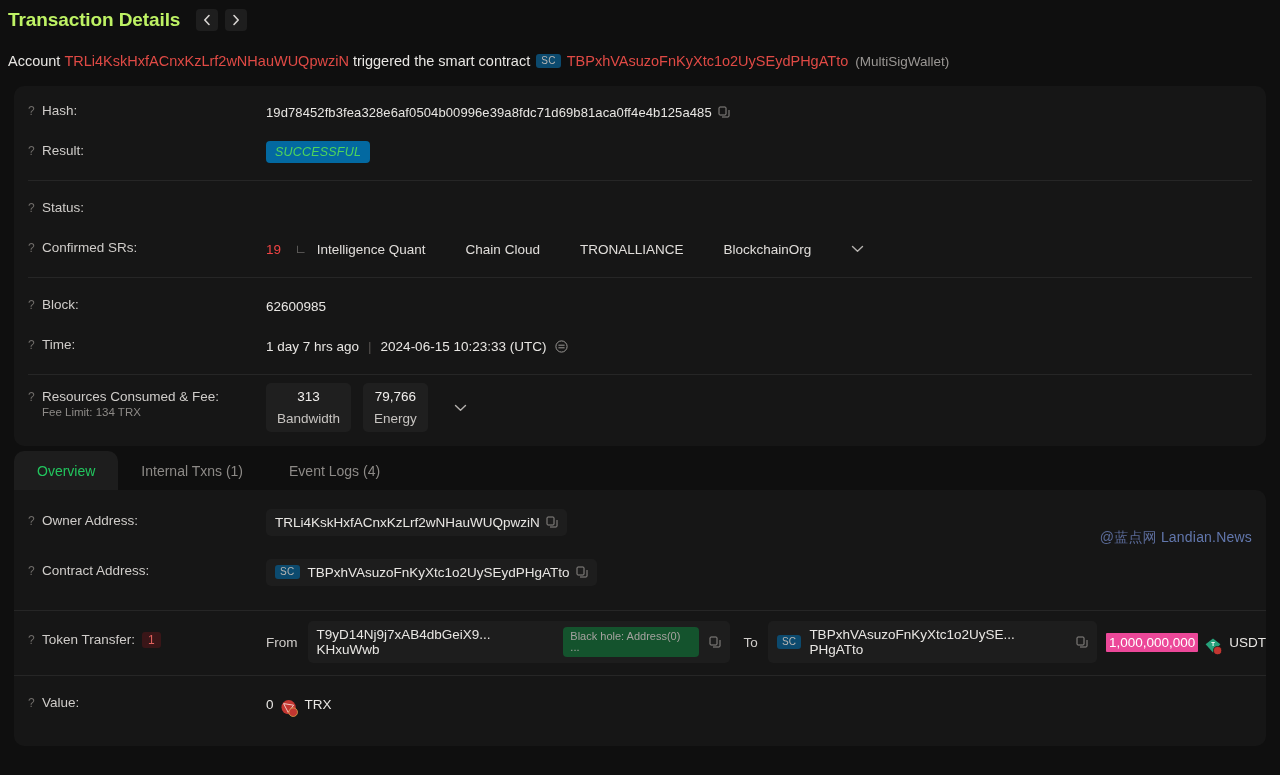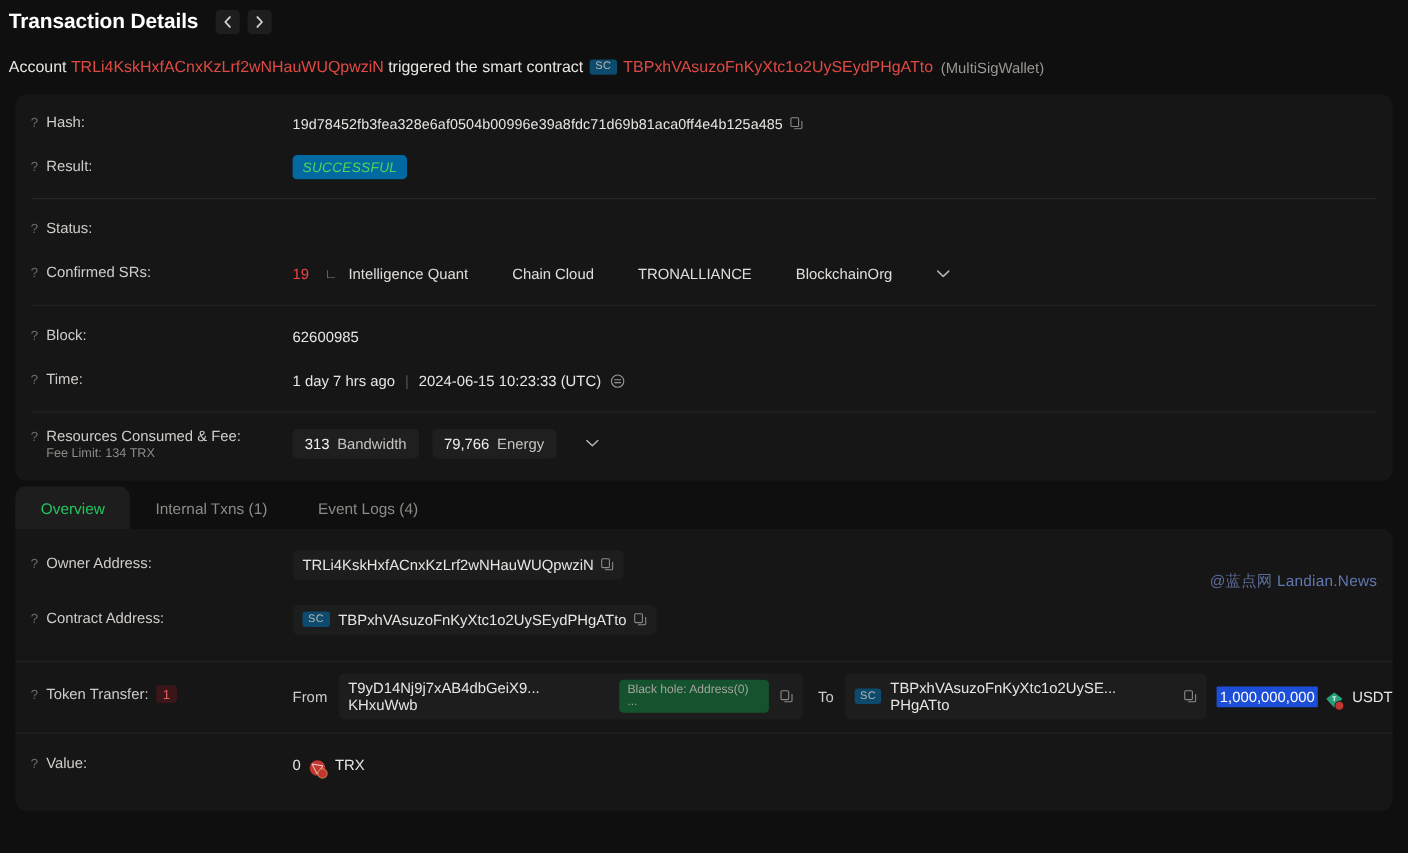--- a/index.html
+++ b/index.html
@@ -15,21 +15,21 @@
   
   #page-header {
     height: 40px;
     display: flex;
     align-items: center;
     padding: 0 0 0 8px;
   }
   #page-title {
     font-size: 19px;
     font-weight: bold;
-    color: #ffffff;
+    color: #bef264;
     letter-spacing: -0.1px;
   }
   .nav-btns { display: flex; gap: 7px; margin-left: 16px; }
   .nav-btn {
     width: 22px; height: 22px;
     background: #1e1e1e;
     border-radius: 4px;
     display: flex; align-items: center; justify-content: center;
     cursor: pointer;
   }
@@ -144,20 +144,21 @@
     padding-left: 14px;
     margin-top: 2px;
   }
   .chip {
     display: inline-flex; align-items: center; gap: 7px;
     background: #1f1f1f;
     border-radius: 5px;
     padding: 6px 11px;
     font-size: 13.5px;
     margin-right: 12px;
+    flex-direction: column;
   }
   .chip .num { color: #f0eeec; }
   .chip .unit { color: #c7c4c1; }
 
   
   #tabs {
     display: flex;
     align-items: flex-end;
     height: 44px;
     padding-left: 0;
@@ -218,21 +219,21 @@
     display: inline-flex; align-items: center;
     background: #14532d;
     color: #a5a29f;
     font-size: 11px;
     border-radius: 4px;
     padding: 4px 7px;
     margin-left: 8px;
     line-height: 1;
   }
   .amount-hl {
-    background: #1d4ed8;
+    background: #ec4899;
     color: #ffffff;
     padding: 2px 3px;
     font-size: 13.5px;
     border-radius: 1px;
     text-align: center;
   }
   .token-lbl { color: #e8e6e3; font-size: 13.5px; margin-left: 7px; }
 
   
   .usdt-ico { position: relative; display: inline-block; width: 18px; height: 18px; margin-left: 6px; top: 4px; }

